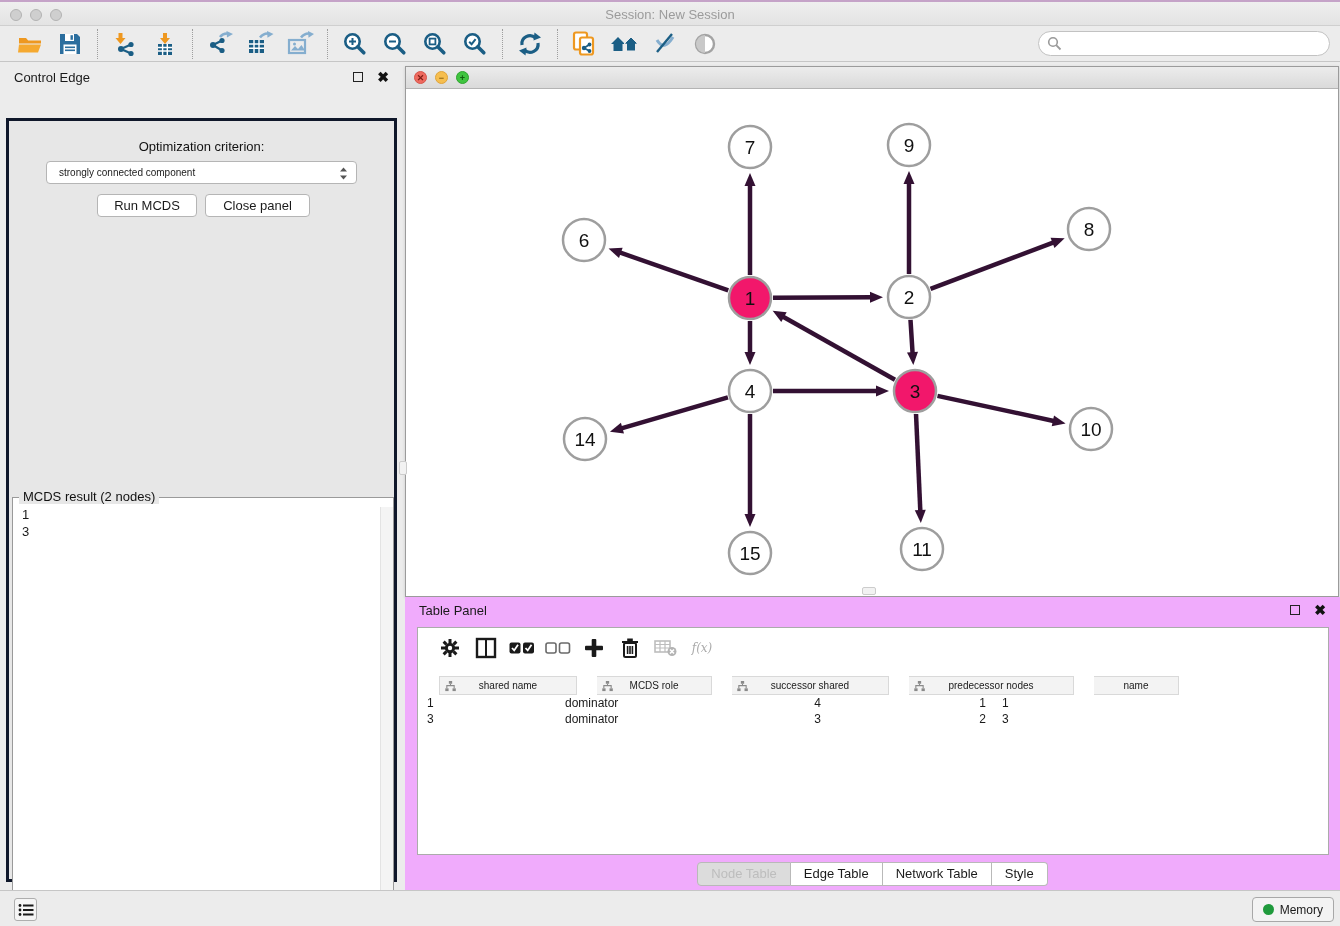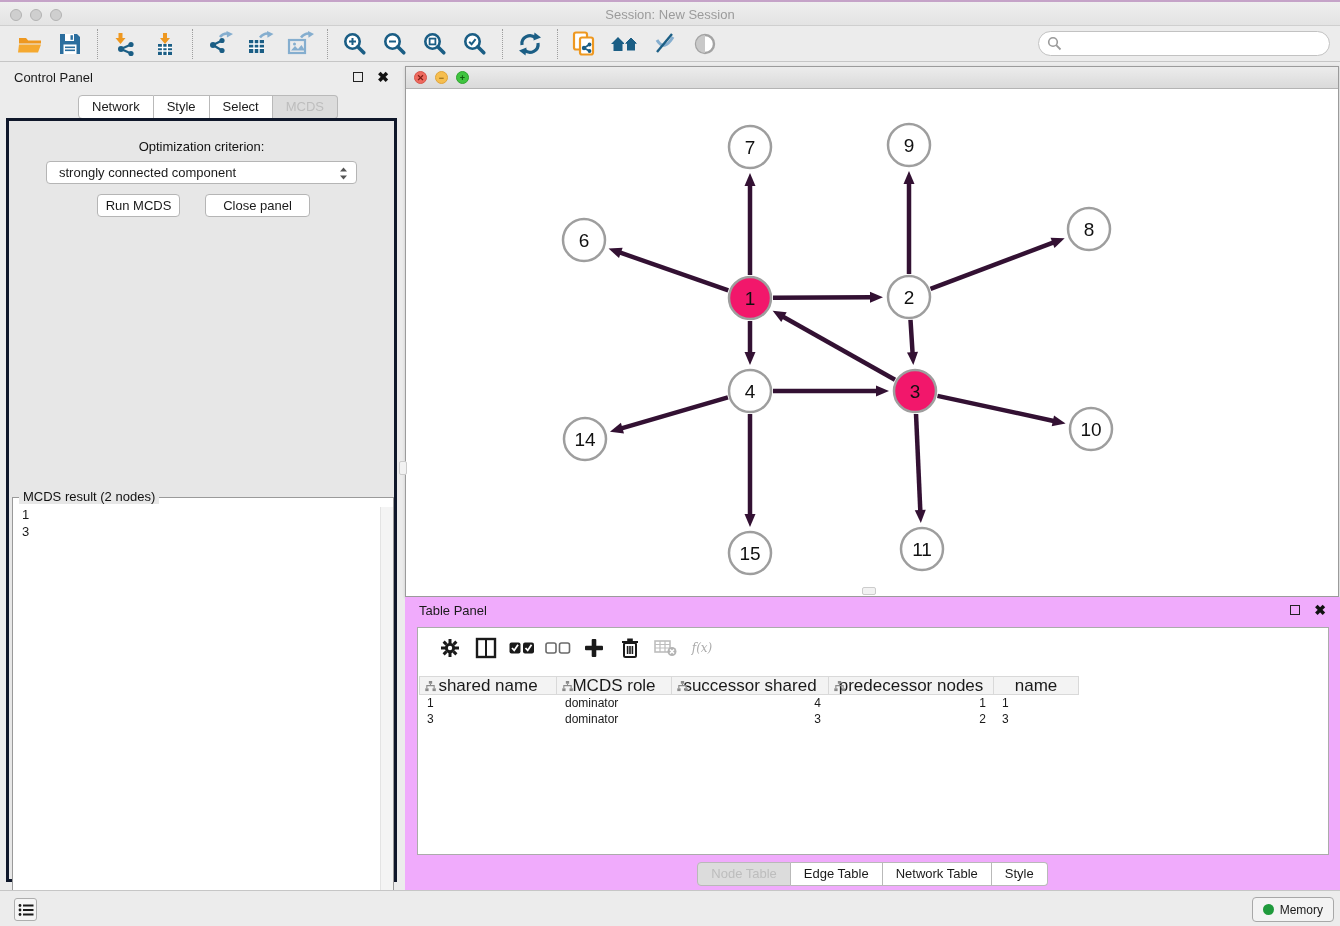--- a/index.html
+++ b/index.html
@@ -38,26 +38,26 @@
   #control-tabs { position:absolute; left:78px; top:33px; display:flex; }
   .tab { padding:3px 13px 4px 13px; font-size:13px; background:#fff; border:1px solid #B9B9B9;
     border-left:none; cursor:default; }
   .tab:first-child { border-left:1px solid #B9B9B9; border-radius:4px 0 0 4px; }
   .tab:last-child { border-radius:0 4px 4px 0; }
   .tab.selected { background:#DCDCDC; color:#BDBDBD; }
   #cp-content { position:absolute; left:6px; right:6px; top:56px; bottom:8px;
     background:#E7E7E7; border:3px solid #0f172a; }
   #opt-label { position:absolute; left:0; right:0; top:18px; text-align:center; font-size:13px; color:#111; }
   #criterion { position:absolute; left:37px; top:40px; width:311px; height:23px; background:#fff;
-    border:1px solid #B5B5B5; border-radius:4px; font-size:13px; display:flex; align-items:center;
+    border:1px solid #B5B5B5; border-radius:4px; font-size:10px; display:flex; align-items:center;
     padding-left:12px; }
   #criterion .stepper { position:absolute; right:6px; top:3px; }
   .btn { position:absolute; top:73px; height:23px; background:#fff; border:1px solid #B5B5B5;
     border-radius:4px; font-size:13px; display:flex; align-items:center; justify-content:center; }
-  #run-btn { left:88px; width:83px; }
+  #run-btn { left:88px; width:100px; }
   #close-btn { left:196px; width:105px; }
   #result-group { position:absolute; left:3px; width:382px; top:376px; height:463px;
     border:1px solid #9A9A9A; background:#fff; }
   #result-title { position:absolute; top:-9px; left:6px; background:#E7E7E7; padding:0 4px;
     font-size:13px; color:#111; }
   #result-lines { padding:8px 0 0 9px; font-size:13px; line-height:17px; }
   #result-scroll { position:absolute; right:0; top:9px; bottom:0; width:13px; background:#F4F4F4;
     border-left:1px solid #E3E3E3; }
 
   
@@ -74,21 +74,21 @@
   
   #table-panel { position:absolute; left:405px; top:597px; width:935px; height:293px; background:#f0abfc; }
   #tp-inner { position:absolute; left:12px; right:11px; top:30px; height:228px;
     background:#fff; border:1px solid #ABABAB; }
   #tp-toolbar { height:40px; display:flex; align-items:center; padding-left:14px; }
   .tp-tool { width:36px; height:30px; display:flex; align-items:center; justify-content:center; flex:0 0 auto; }
   .fx { font-family:"DejaVu Serif", serif; font-style:italic; font-size:12px; color:#ABABAB; }
   #tp-table { position:absolute; left:1px; right:1px; top:48px; }
   .tp-hrow { display:flex; }
   .tp-hcell { position:relative; height:19px; background:#F3F3F3; border:1px solid #D9D9D9;
-    border-left:none; font-size:17px; display:flex; align-items:center; justify-content:center; }
+    border-left:none; font-size:10px; display:flex; align-items:center; justify-content:center;margin-left:20px; }
   .tp-hcell:first-child { border-left:1px solid #D9D9D9; }
   .tp-hcell .hier { position:absolute; left:5px; top:4px; }
   .tp-row { display:flex; height:16px; line-height:16px; }
   .tp-cell { font-size:12px; padding:0 8px; overflow:hidden; white-space:nowrap; }
   #tp-tabs { position:absolute; left:0; right:0; bottom:4px; display:flex; justify-content:center; }
 
   
   #status-bar { position:absolute; left:0; top:890px; width:1340px; height:36px;
     background:#ECECEC; border-top:1px solid #C6C6C6; }
   #list-btn { position:absolute; left:14px; top:7px; width:23px; height:23px; background:#F5F5F5;
@@ -252,31 +252,25 @@
     <svg width="15" height="15" viewBox="0 0 15 15">
       <circle cx="6" cy="6" r="4.3" fill="none" stroke="#9A9A9A" stroke-width="1.6"></circle>
       <line x1="9.2" y1="9.2" x2="13.5" y2="13.5" stroke="#9A9A9A" stroke-width="1.8"></line>
     </svg>
     <input type="text" style="">
   </div>
 </div>
 
 <div id="control-panel">
   <div class="panel-header">
-    <span>Control Panel</span>
+    <span>Control Edge</span>
     <span class="sp"></span>
     <span class="mini-float"></span>
     <span class="mini-close">✖</span>
   </div>
-  <div id="control-tabs">
-      <div class="tab">Network</div>
-      <div class="tab">Style</div>
-      <div class="tab">Select</div>
-      <div class="tab selected">MCDS</div>
-    </div>
   <div id="cp-content">
     <div id="opt-label">Optimization criterion:</div>
     <div id="criterion">
       <span>strongly connected component</span>
       <span class="stepper">
         <svg width="13" height="17" viewBox="0 0 13 17">
           <path d="M3 6.5 L6.5 2.5 L10 6.5 Z" fill="#555"></path>
           <path d="M3 10.5 L6.5 14.5 L10 10.5 Z" fill="#555"></path>
         </svg>
       </span>

